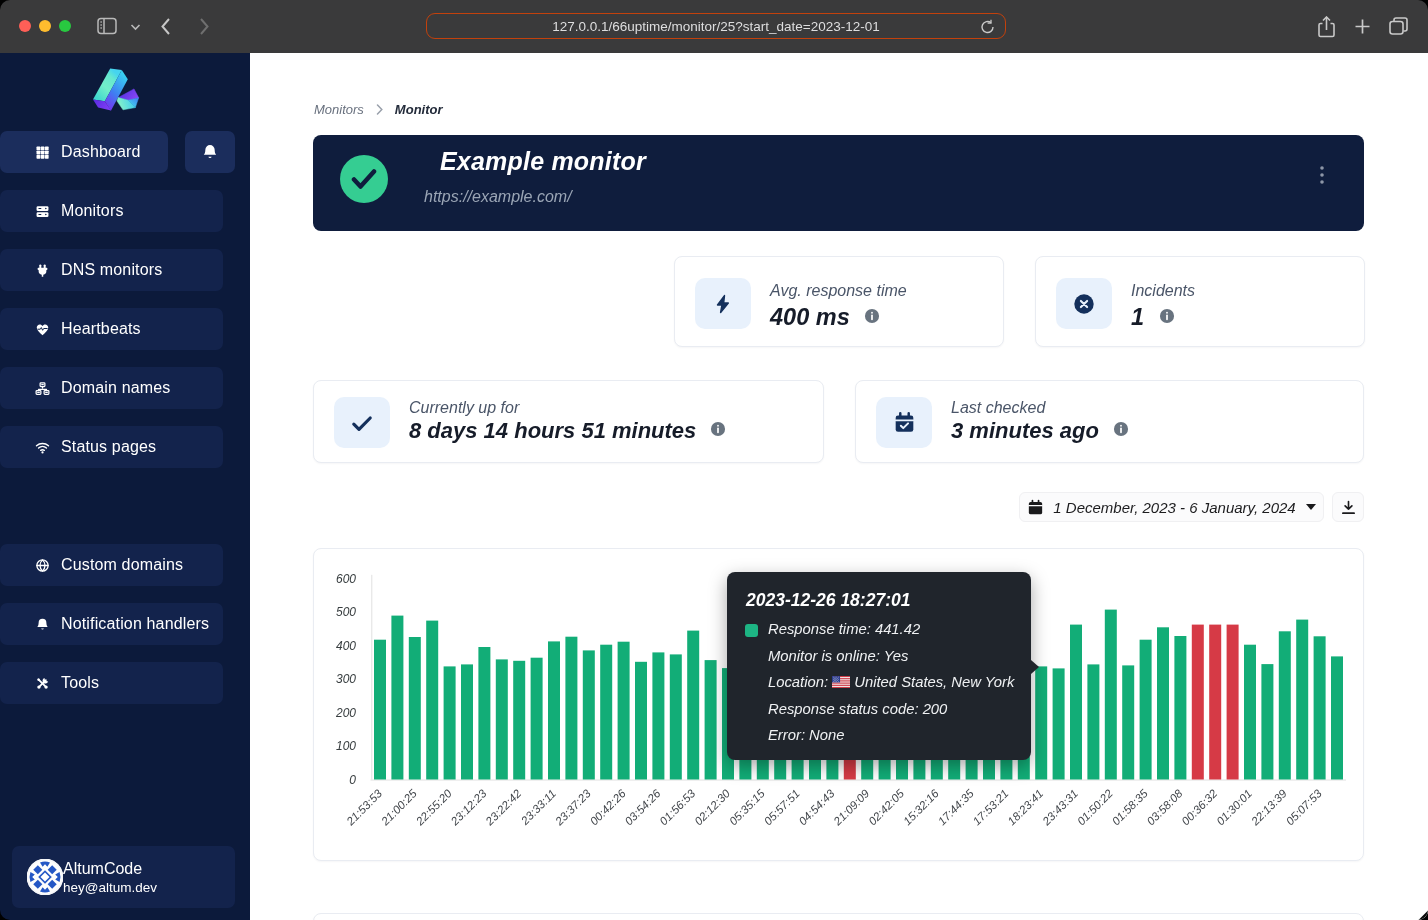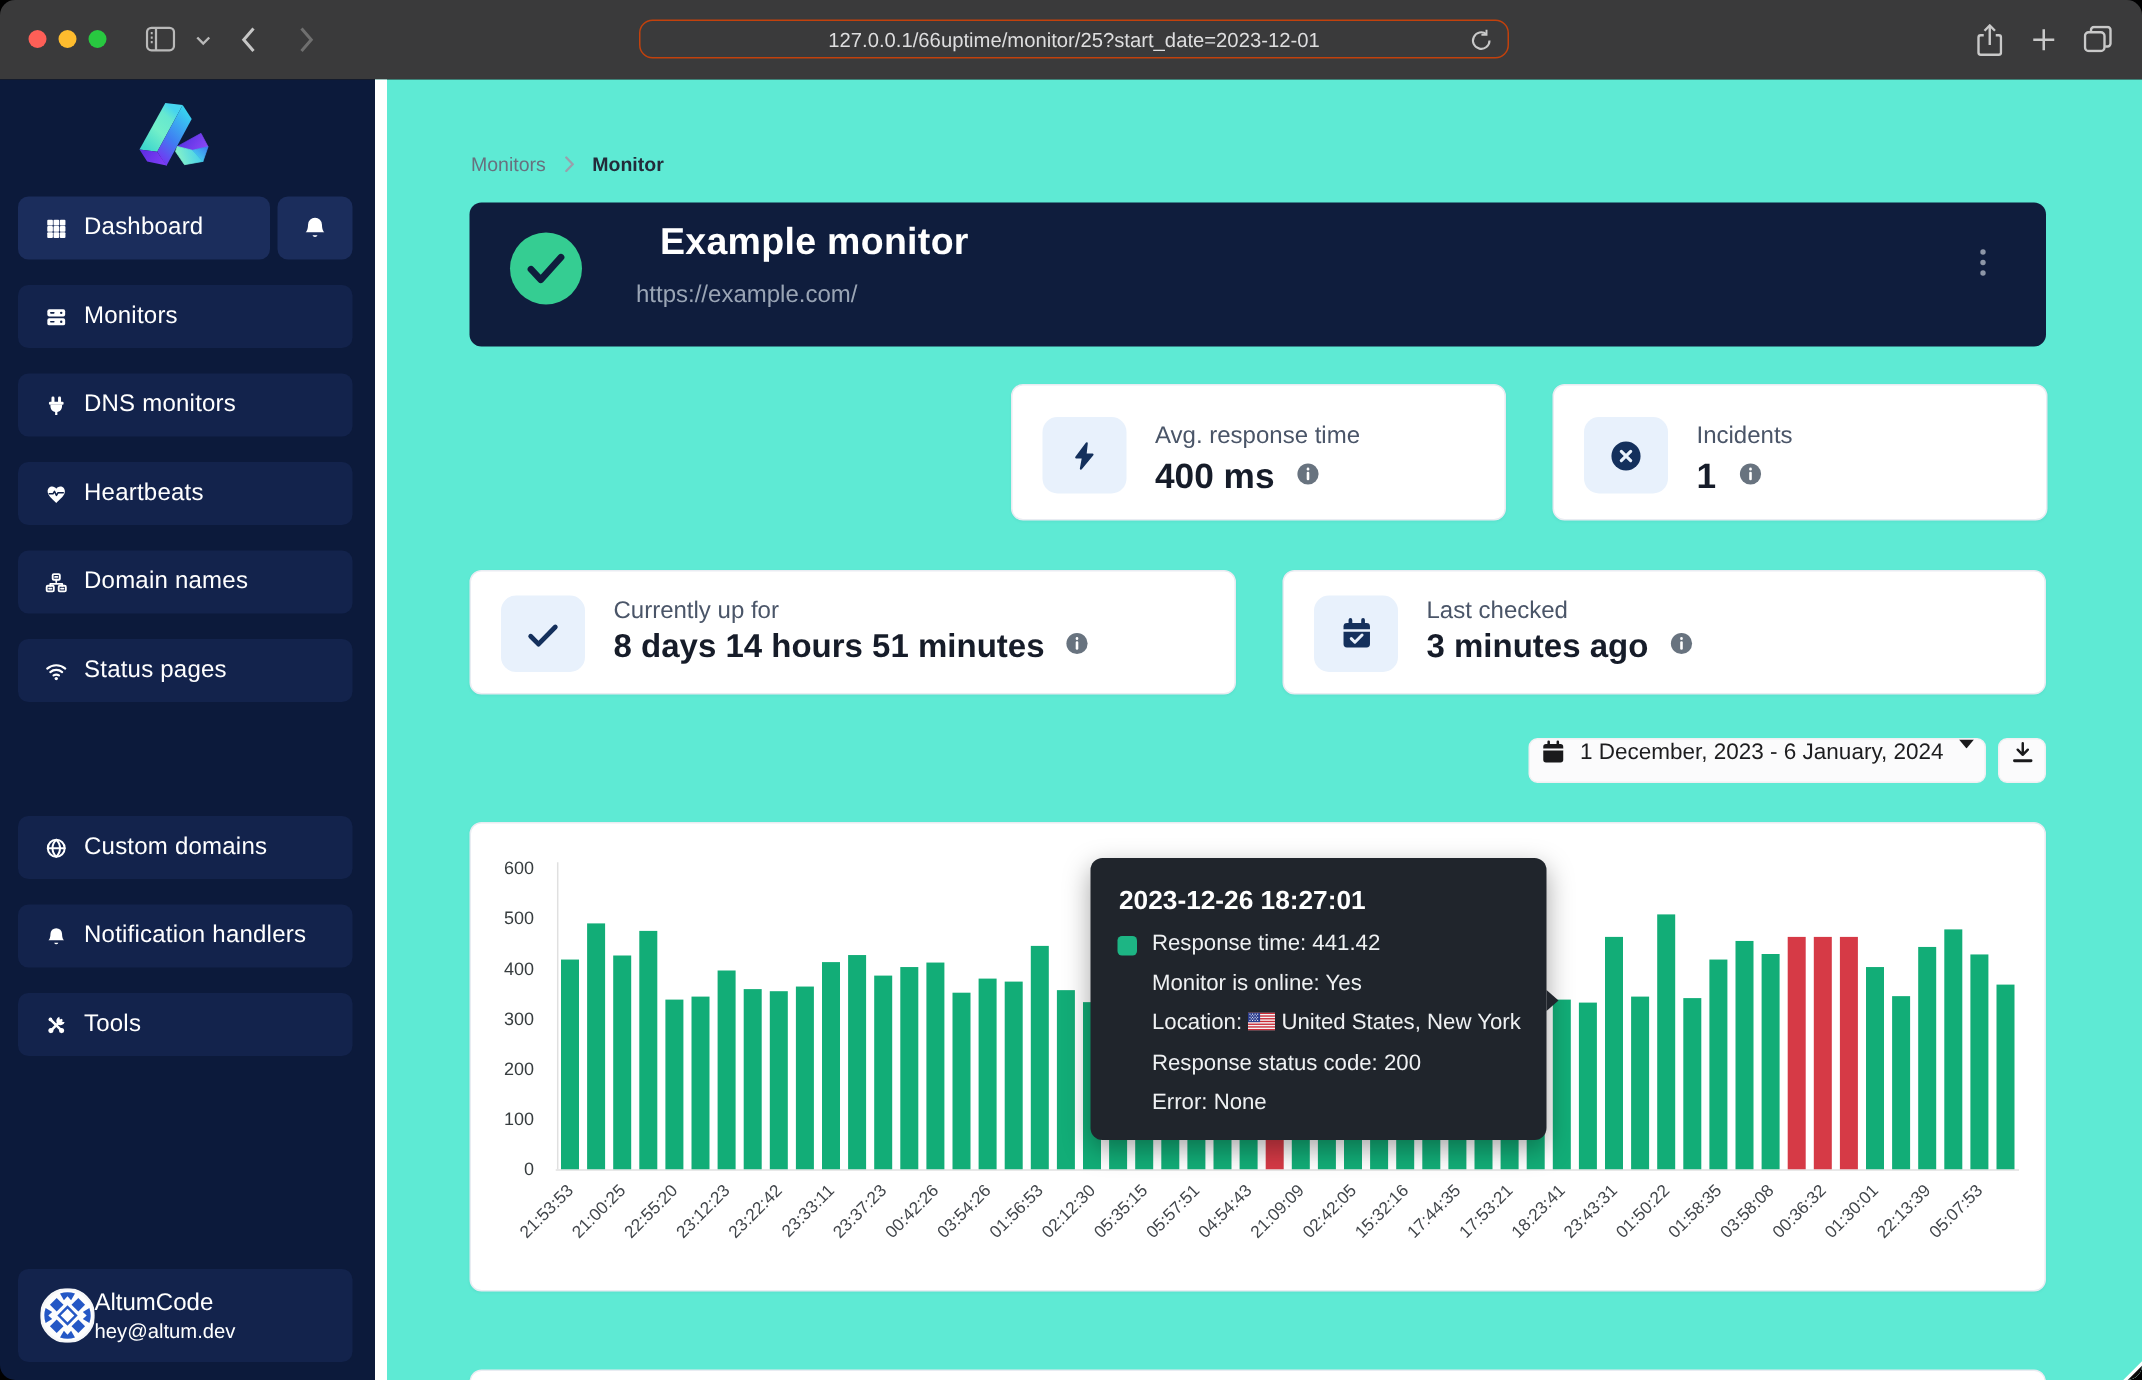--- a/index.html
+++ b/index.html
@@ -4,43 +4,43 @@
 * { margin:0; padding:0; box-sizing:border-box; }
 html,body { width:1428px; height:920px; background:#010101; font-family:"Liberation Sans",sans-serif; overflow:hidden; }
 .win { position:absolute; left:0; top:0; width:1428px; height:920px; border-radius:10px; overflow:hidden; }
 .chrome { position:absolute; left:0; top:0; width:1428px; height:53px; background:#3a3a3b; }
 .tl { position:absolute; top:20px; width:12px; height:12px; border-radius:50%; }
 .navic { position:absolute; color:#9a9a9a; }
 .urlbar { position:absolute; left:426px; top:13px; width:580px; height:26px; background:transparent; border:1px solid #c2410c; border-radius:9px; color:#dededf; font-size:13.5px; text-align:center; line-height:25px; }
 .app { position:absolute; left:0; top:53px; width:1428px; height:867px; }
 .sidebar { position:absolute; left:0; top:0; width:250px; height:867px; background:#0c1a3b; }
 .logo { position:absolute; left:88px; top:7px; }
-.mi { position:absolute; left:12px; width:223px; height:42px; background:#13234c; border-radius:7px; color:#fff; display:flex; align-items:center; padding-left:18px; font-size:16px; letter-spacing:0.15px; }
+.mi { position:absolute; left:0; width:223px; height:42px; background:#13234c; border-radius:7px; color:#fff; display:flex; align-items:center; padding-left:35px; font-size:16px; letter-spacing:0.15px; }
 .mi svg { flex:none; }
 .mi span { margin-left:11px; white-space:nowrap; }
 .mi.active { background:#1b2d5c; }
 .bellbtn { left:185px !important; width:50px !important; padding-left:0 !important; justify-content:center; }
 .usercard { position:absolute; left:12px; top:793px; width:223px; height:62px; background:#13234c; border-radius:7px; display:flex; align-items:center; padding-left:15px; }
 .uc-name { color:#fff; font-size:16px; }
 .uc-mail { color:#ffffff; font-size:13.5px; margin-top:2px; }
-.main { position:absolute; left:250px; top:0; width:1178px; height:867px; background:#5eead4; }
+.main { position:absolute; left:250px; top:0; width:1178px; height:867px; background:#ffffff;font-style:italic; }
 .crumb { position:absolute; left:64px; top:49.5px; font-size:13px; color:#68707e; line-height:1; }
 .crumb b { color:#232b3a; font-weight:bold; }
 .hero { position:absolute; left:63px; top:82px; width:1051px; height:96px; background:#0f1d3d; border-radius:8px; }
 .hero .st { position:absolute; left:27px; top:20px; width:48px; height:48px; border-radius:50%; background:#35cd92; }
 .hero h1 { position:absolute; left:111px; top:14px; color:#fff; font-size:25px; font-weight:bold; line-height:1; letter-spacing:0.2px;margin-left:16px; }
 .hero .url { position:absolute; left:111px; top:54px; color:#9aa5b5; font-size:16px; line-height:1; }
 .hero .dots { position:absolute; right:40px; top:31px; color:#8d96a7; }
 .card { position:absolute; background:#fff; border:1px solid #e9ecf2; border-radius:8px; box-shadow:0 1px 2px rgba(20,30,60,.04); }
 .tile { position:absolute; left:20px; width:56px; height:51px; background:#e8f1fc; border-radius:10px; color:#14305c; display:flex; align-items:center; justify-content:center; }
 .lab { position:absolute; left:95px; font-size:16px; color:#4a5568; line-height:1; }
 .val { position:absolute; left:95px; font-size:23.5px; font-weight:bold; color:#161c29; white-space:nowrap; line-height:1; }
 .val .inf { color:#68737f; margin-left:8px; }
 .val svg { vertical-align:1px; }
-.dtbtn { position:absolute; background:#fbfbfc; border-radius:6px; border:1px solid #f0f0f2; color:#1d1d1f; font-size:15px; display:flex; align-items:flex-start; justify-content:center; }
+.dtbtn { position:absolute; background:#fbfbfc; border-radius:6px; border:1px solid #f0f0f2; color:#1d1d1f; font-size:15px; display:flex; align-items:center; justify-content:center; }
 .tooltip { position:absolute; left:413px; top:23px; width:304px; height:188px; background:#20252c; border-radius:8px; box-shadow:0 6px 18px rgba(0,0,0,.35); color:#eff1f3; z-index:5; }
 .tooltip .tt { position:absolute; left:19px; top:20px; font-size:17.5px; font-weight:bold; color:#fff; line-height:1; }
 .tooltip .row { position:absolute; left:41px; font-size:14.8px; white-space:nowrap; line-height:1; }
 .tooltip .sw { position:absolute; left:18px; top:51.5px; width:13px; height:13px; border-radius:3px; background:#1db584; }
 .ptr { position:absolute; left:717px; top:111px; width:0; height:0; border-top:7px solid transparent; border-bottom:7px solid transparent; border-left:8px solid #20252c; z-index:5; }
 .cursor { position:absolute; right:0px; bottom:0px; z-index:9; }
 </style></head>
 <body>
 <div class="win">
   <div class="chrome">

